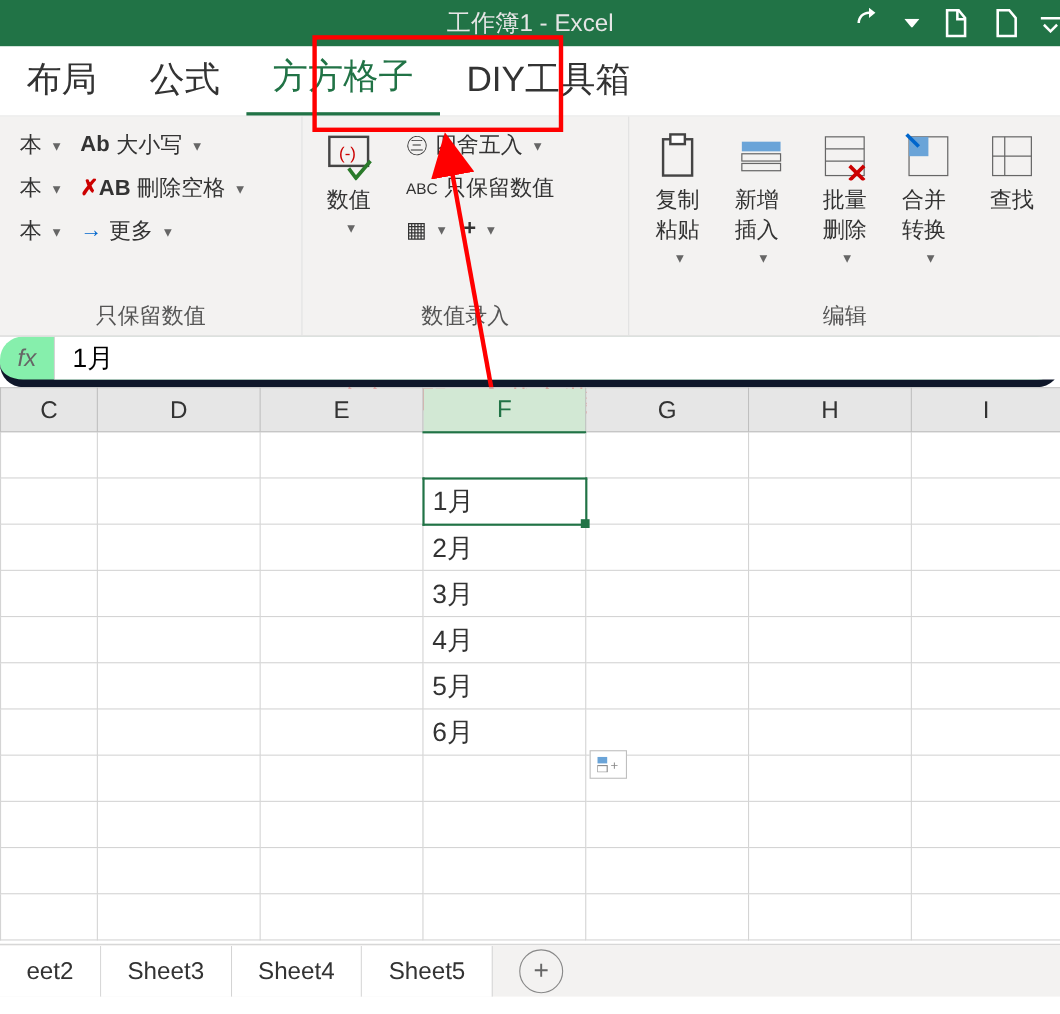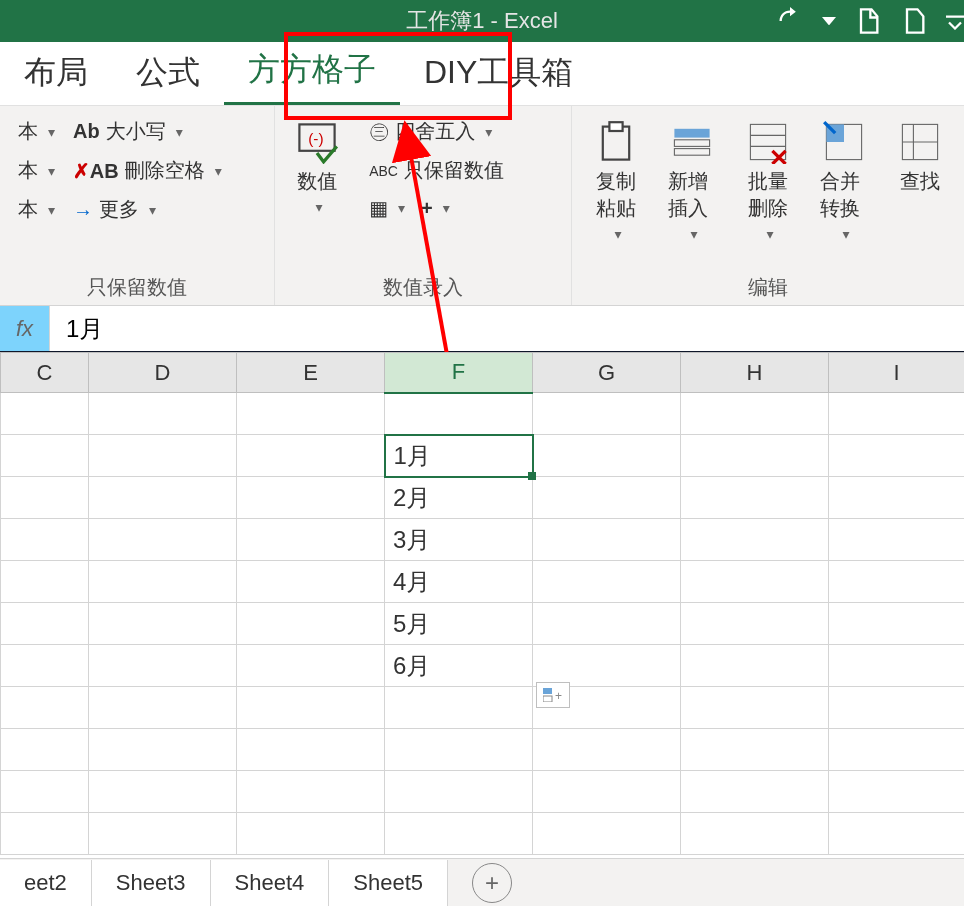--- a/index.html
+++ b/index.html
@@ -26,21 +26,21 @@
 .dd { font-size: 14px; color: #666; margin-left: 4px; }
 .big-btn { display: flex; flex-direction: column; align-items: center; gap: 4px; cursor: pointer; font-size: 20px; color: #333; padding: 4px 6px; }
 .big-btn .icon { width: 44px; height: 44px; display: flex; align-items: center; justify-content: center; }
 
 
 .red-box { position: absolute; border: 4px solid #ff0000; pointer-events: none; }
 .red-arrow { position: absolute; pointer-events: none; }
 .red-text { position: absolute; color: #ff0000; font-size: 26px; pointer-events: none; }
 
 
-.formula-bar { height: 46px; display: flex; align-items: center; border-bottom: 1px solid #0f172a; background: #7dd3fc; }
+.formula-bar { height: 46px; display: flex; align-items: center; border-bottom: 7px solid #0f172a; background: #86efac; border-radius: 21px; }
 .fx { width: 50px; text-align: center; font-style: italic; font-size: 22px; color: #666; border-right: 1px solid #d4d4d4; height: 100%; display: flex; align-items: center; justify-content: center; }
 .formula-input { flex: 1; padding: 0 16px; font-size: 24px; border: none; outline: none; height: 100%; }
 
 
 .grid { width: 100%; border-collapse: collapse; table-layout: fixed; }
 .grid th { background: #e6e6e6; border: 1px solid #bfbfbf; font-weight: normal; font-size: 22px; height: 40px; color: #333; }
 .grid td { border: 1px solid #d4d4d4; height: 42px; font-size: 24px; padding: 0 8px; color: #333; }
 .grid th.sel { background: #d2e8d4; border-bottom: 2px solid #217346; color: #217346; }
 td.sel-cell { border: 2px solid #217346 !important; position: relative; }
 .fill-handle { position: absolute; right: -4px; bottom: -4px; width: 8px; height: 8px; background: #217346; }

